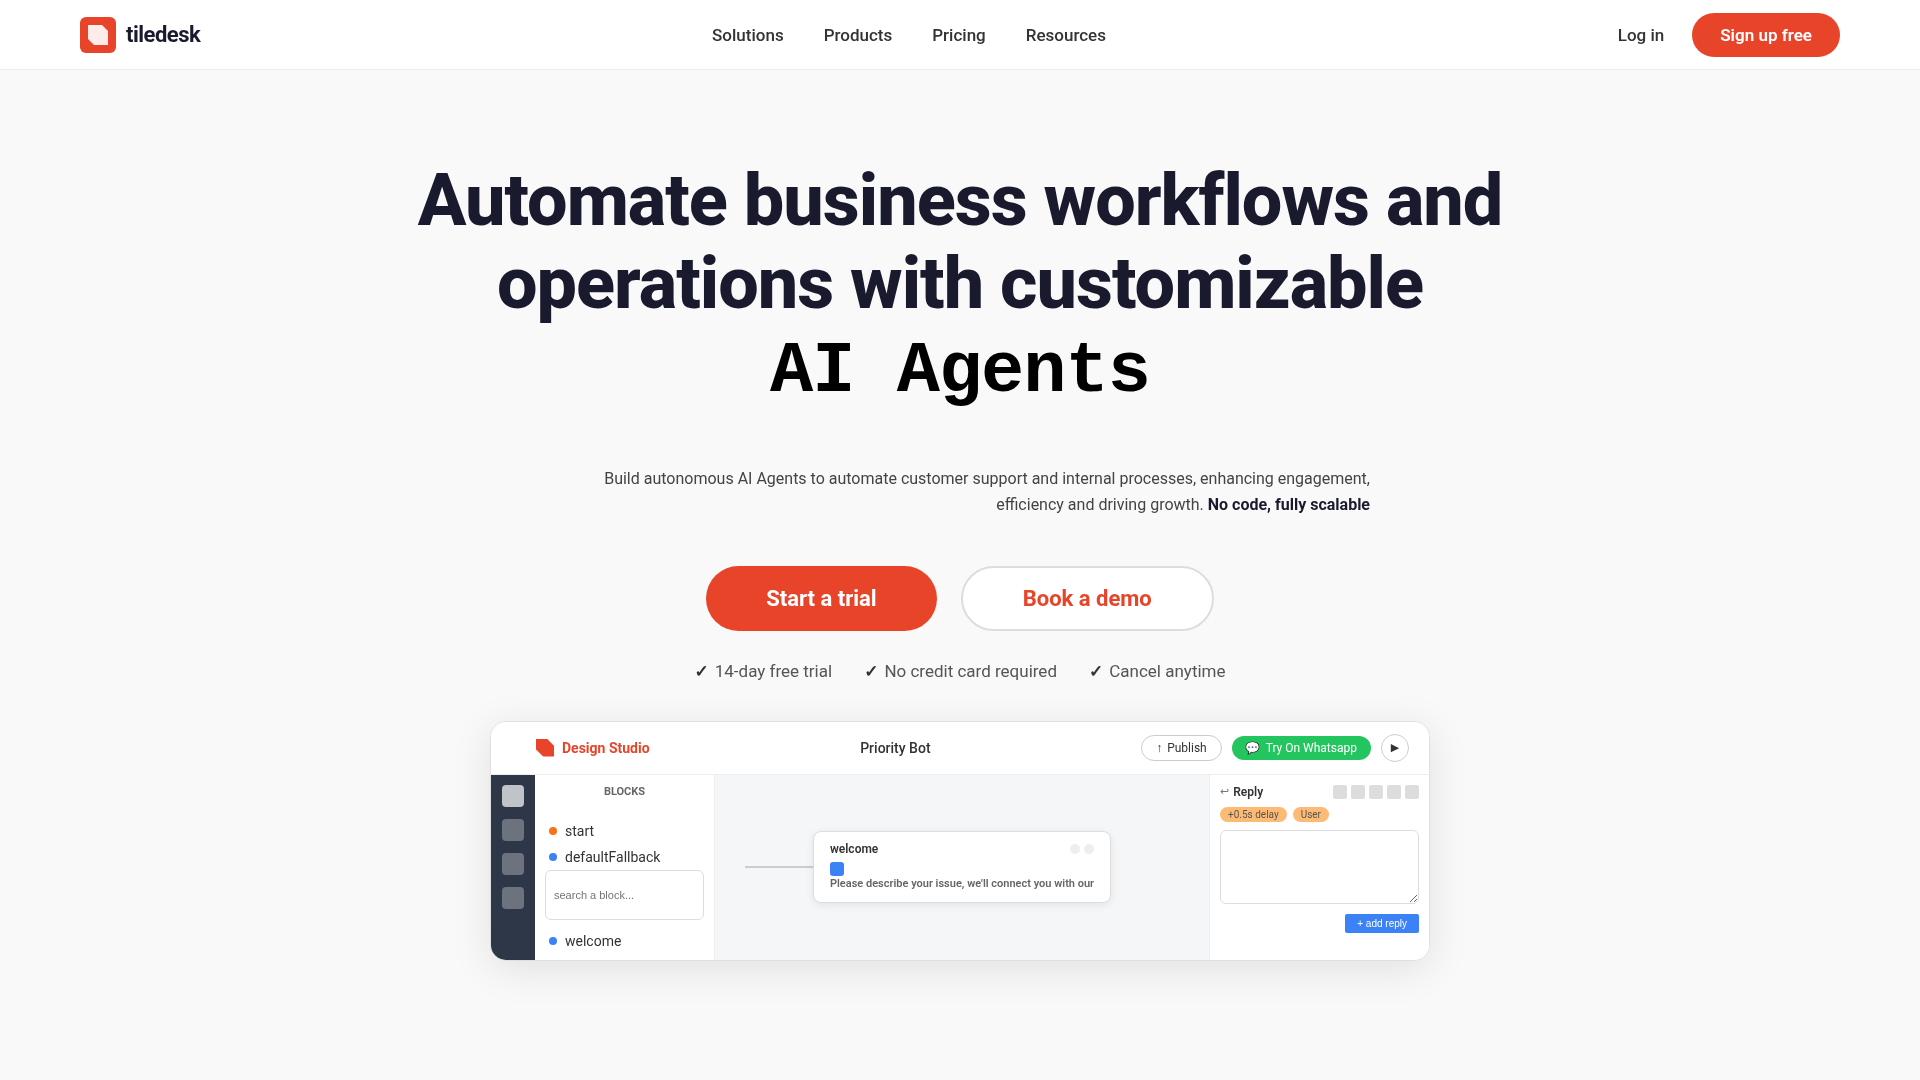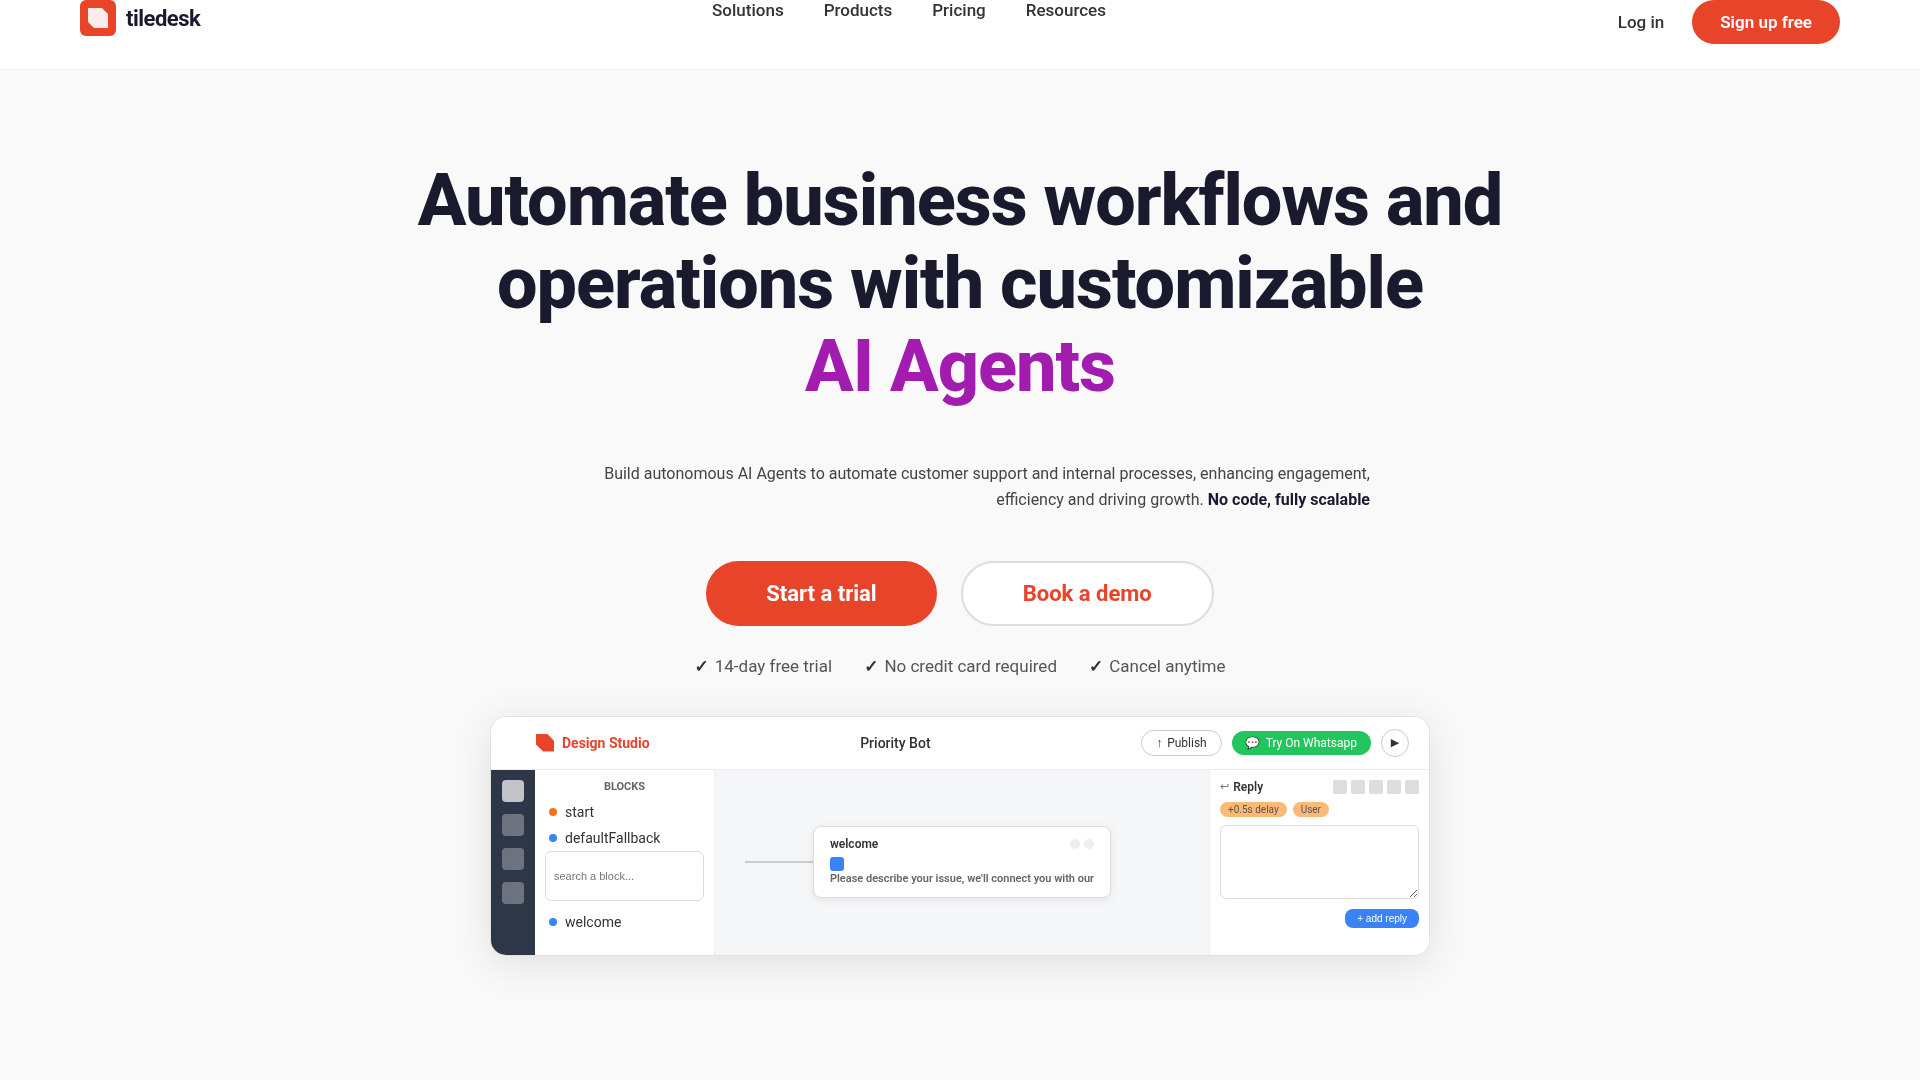--- a/index.html
+++ b/index.html
@@ -12,21 +12,21 @@
       font-family: -apple-system, BlinkMacSystemFont, 'Segoe UI', Roboto, Helvetica, Arial, sans-serif;
       background-color: #f9f9f9;
       color: #1a1a2e;
       width: 1920px;
       min-height: 1080px;
     }
 
     
     nav {
       display: flex;
-      align-items: flex-start;
+      align-items: center;
       justify-content: space-between;
       padding: 0 80px;
       height: 70px;
       background: #fff;
       border-bottom: 1px solid #eee;
       position: sticky;
       top: 0;
       z-index: 100;
     }
 
@@ -100,21 +100,22 @@
     .hero-title {
       font-size: 72px;
       font-weight: 800;
       line-height: 1.15;
       color: #1a1a2e;
       max-width: 1200px;
       letter-spacing: -1px;
     }
 
     .hero-title-highlight {
-      color: #a21caf;
+      color: #000000;
+      font-family: Liberation Mono, monospace;
     }
 
     .hero-subtitle {
       margin-top: 53px;
       font-size: 16px;
       color: #444;
       max-width: 820px;
       line-height: 1.6;
       text-align: right;
     }
@@ -299,21 +300,21 @@
       width: 180px;
       background: #fff;
       border-right: 1px solid #eee;
       padding: 10px;
     }
 
     .ss-panel-section {
       font-size: 11px;
       font-weight: 700;
       color: #666;
-      margin-bottom: 6px;
+      margin-bottom: 20px;
       text-transform: uppercase;
     }
 
     .ss-block-item {
       display: flex;
       align-items: center;
       gap: 8px;
       padding: 5px 4px;
       font-size: 14px;
       color: #333;
@@ -455,21 +456,21 @@
     .ss-send-row {
       display: flex;
       justify-content: flex-end;
       margin-top: 6px;
     }
 
     .ss-send-btn {
       background: #3b82f6;
       color: #fff;
       border: none;
-      border-radius: 8px;
+      border-radius: 2px;
       padding: 4px 12px;
       font-size: 10px;
       cursor: pointer;
     }
   </style>
 </head>
 <body>
 
 <nav>
   <a class="nav-logo" href="#">

